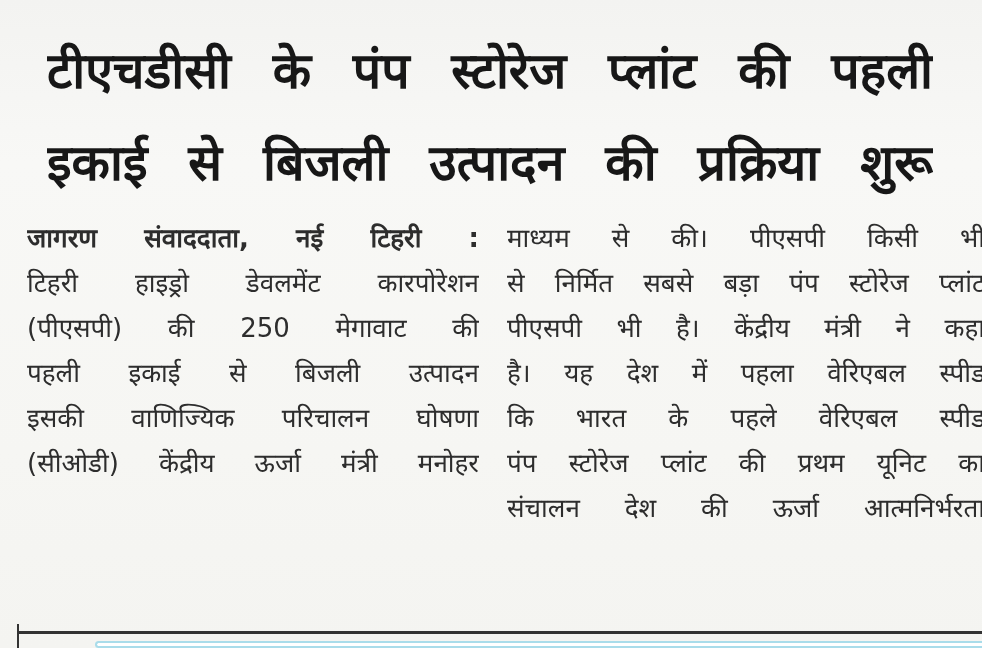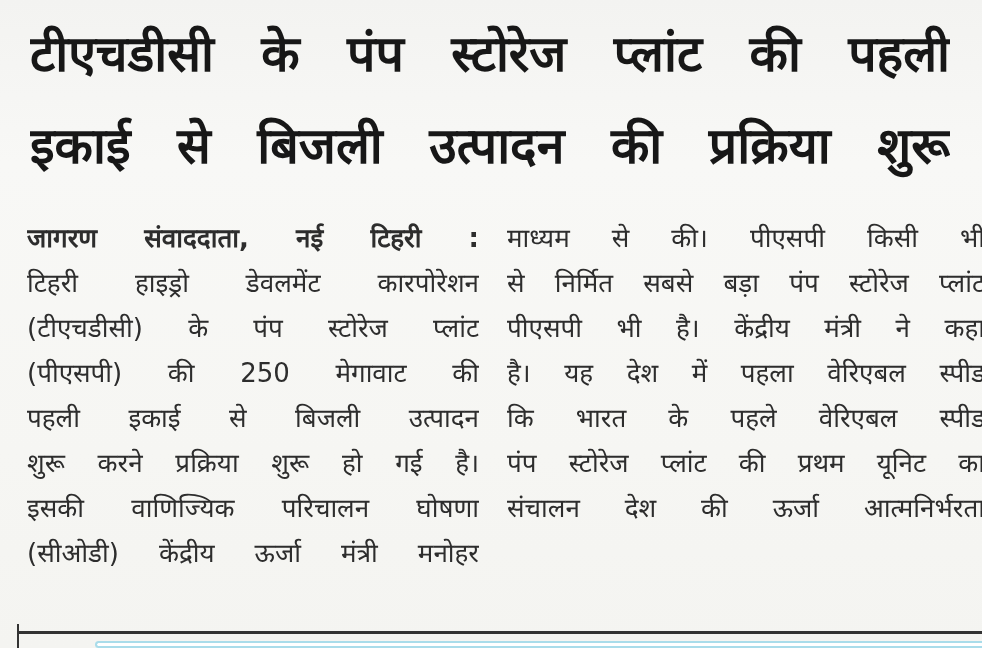--- a/index.html
+++ b/index.html
@@ -11,21 +11,21 @@
   .page {
     position: relative;
     width: 982px; height: 648px;
     overflow: hidden;
     background: linear-gradient(180deg, #f3f3f1 0%, #f8f8f6 25%, #f6f6f3 70%, #f4f4f1 100%);
   }
   
   .headline {
     position: absolute;
     top: 8px; left: 30px; right: 32px;
-    margin: 0;
+    margin: 17px;
     font-weight: 700;
     font-size: 50px;
     line-height: 92px;
     color: #171717;
     letter-spacing: 0px;
   }
   .hl-line {
     height: 92px;
     overflow: hidden;
     text-align: justify;
@@ -84,24 +84,22 @@
   <h1 class="headline">
     <div class="hl-line">टीएचडीसी के पंप स्टोरेज प्लांट की पहली</div>
     <div class="hl-line">इकाई से बिजली उत्पादन की प्रक्रिया शुरू</div>
   </h1>
 
   <div class="body-cols">
 
     <div class="col-left">
       <div class="bline bold">जागरण संवाददाता, नई टिहरी :</div>
       <div class="bline">टिहरी हाइड्रो डेवलमेंट कारपोरेशन</div>
-      <div class="bline">(टीएचडीसी) के पंप स्टोरेज प्लांट</div>
       <div class="bline">(पीएसपी) की 250 मेगावाट की</div>
       <div class="bline">पहली इकाई से बिजली उत्पादन</div>
-      <div class="bline">शुरू करने प्रक्रिया शुरू हो गई है।</div>
       <div class="bline">इसकी वाणिज्यिक परिचालन घोषणा</div>
       <div class="bline">(सीओडी) केंद्रीय ऊर्जा मंत्री मनोहर</div>
     </div>
 
     <div class="col-right">
       <div class="bline">माध्यम से की। पीएसपी किसी भी</div>
       <div class="bline">से निर्मित सबसे बड़ा पंप स्टोरेज प्लांट</div>
       <div class="bline">पीएसपी भी है। केंद्रीय मंत्री ने कहा</div>
       <div class="bline">है। यह देश में पहला वेरिएबल स्पीड</div>
       <div class="bline">कि भारत के पहले वेरिएबल स्पीड</div>

